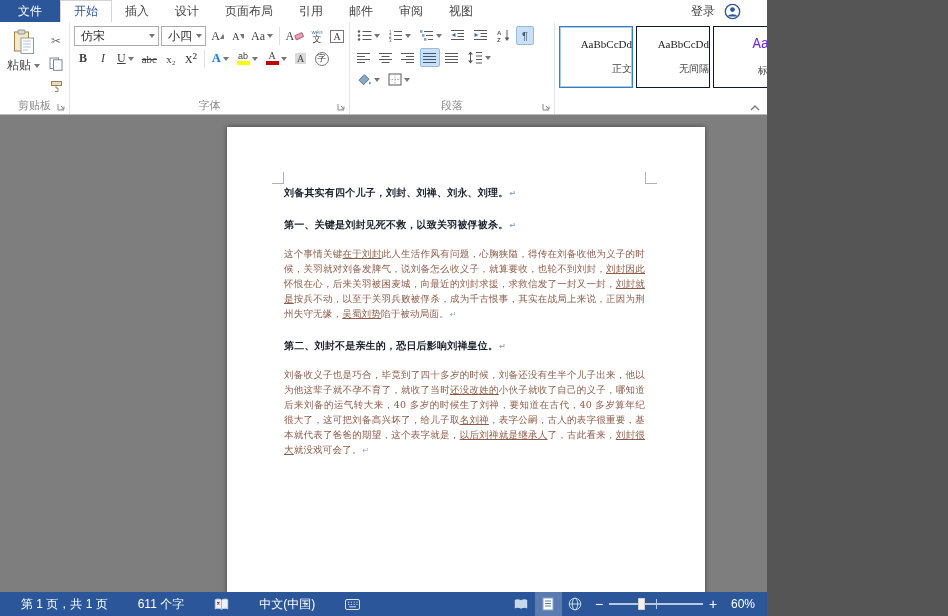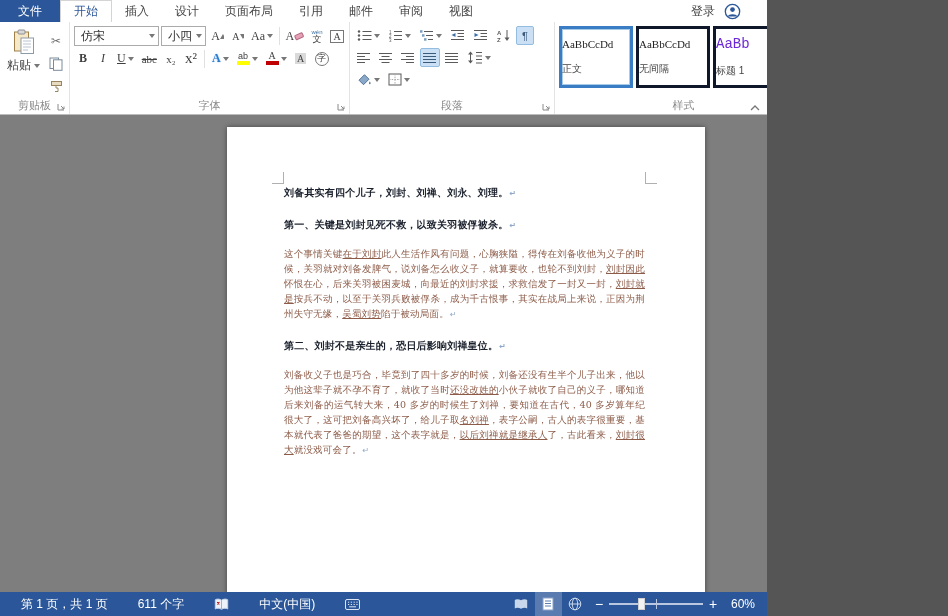--- a/index.html
+++ b/index.html
@@ -32,21 +32,21 @@
 .clip-col{display:flex;flex-direction:column;gap:4px;padding-top:5px;}
 .vdiv{width:1px;height:18px;background:#e0e0e0;margin:0 2px;}
 .hlbar{display:flex;flex-direction:column;align-items:center;line-height:9px;}
 .hlbar .bar{width:13px;height:4px;margin-top:1px;}
 .shadebg{background:#d9d9d9;padding:0 2px;}
 .circ{border:1px solid #777;border-radius:50%;width:14px;height:14px;display:inline-flex;align-items:center;justify-content:center;font-size:9px;}
 .fx{color:#2a7bd0;font-family:"Liberation Serif",serif;font-weight:bold;text-shadow:0 0 2px #9cc6ee;}
 
 
 .stylecards{display:flex;gap:3px;align-items:flex-start;}
-.stylecard{width:74px;height:62px;border:3px solid #0f172a;background:#fff;display:flex;flex-direction:column;align-items:flex-start;justify-content:center;gap:12px;}
+.stylecard{width:74px;height:62px;border:1px solid #0f172a;background:#fff;display:flex;flex-direction:column;align-items:flex-end;justify-content:center;gap:12px;}
 .stylecard.selected{border-color:#3b7dc4;box-shadow:inset 0 0 0 1px #a8cbe8;}
 .preview{font-family:"Liberation Serif",serif;font-size:11px;color:#222;white-space:nowrap;}
 .preview.h1{font-size:14px;color:#6d28d9;font-family:Liberation Mono, monospace;}
 .stylename{font-size:10px;color:#444;}
 .minicol{display:flex;flex-direction:column;gap:1px;margin-left:2px;}
 .minibtn{width:14px;height:19px;border:1px solid #dcdcdc;display:flex;align-items:center;justify-content:center;background:#fff;}
 .collapse{position:absolute;right:7px;bottom:3px;line-height:0;}
 
 
 .docarea{position:absolute;top:115px;left:0;width:948px;height:477px;background:#7e7e7e;overflow:hidden;}
@@ -446,21 +446,20 @@
               </svg>
             </span>
           <span class="minibtn">
               <svg width="7" height="8">
                 <path d="M0 0h7" stroke="#777"></path>
                 <path d="M3.5 8L0 3h7z" fill="#777"></path>
               </svg>
             </span>
         </div>
       </div>
-      <span class="glabel">样式</span>
       <span class="dlg">
           <svg width="9" height="9">
             <path d="M1 2v6h6" fill="none" stroke="#8a8a8a"></path>
             <path d="M4 4l3 3M7 4.5V7H4.5" fill="none" stroke="#8a8a8a"></path>
           </svg>
         </span>
     </div>
 
     <div class="group" style="width:62px;border-right:none;">
       <div class="bigbtn" style="width:54px;">

